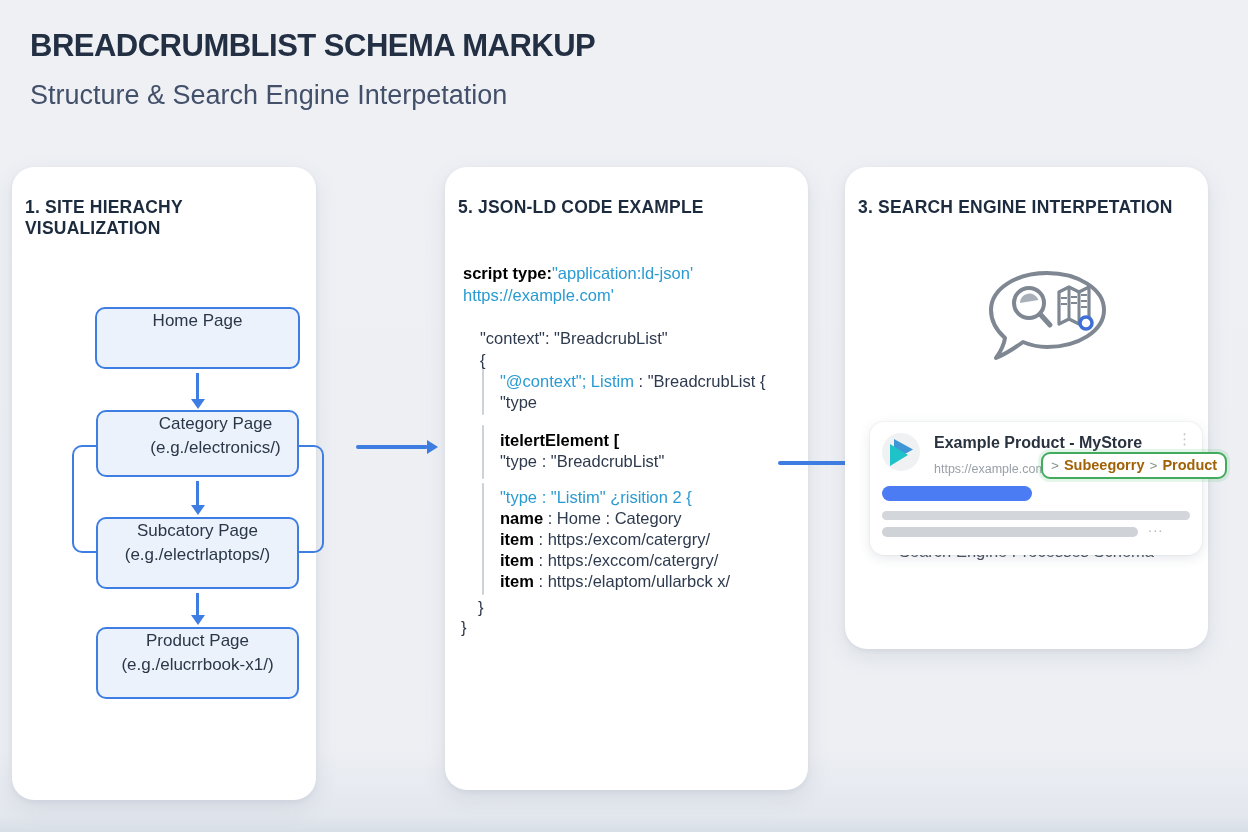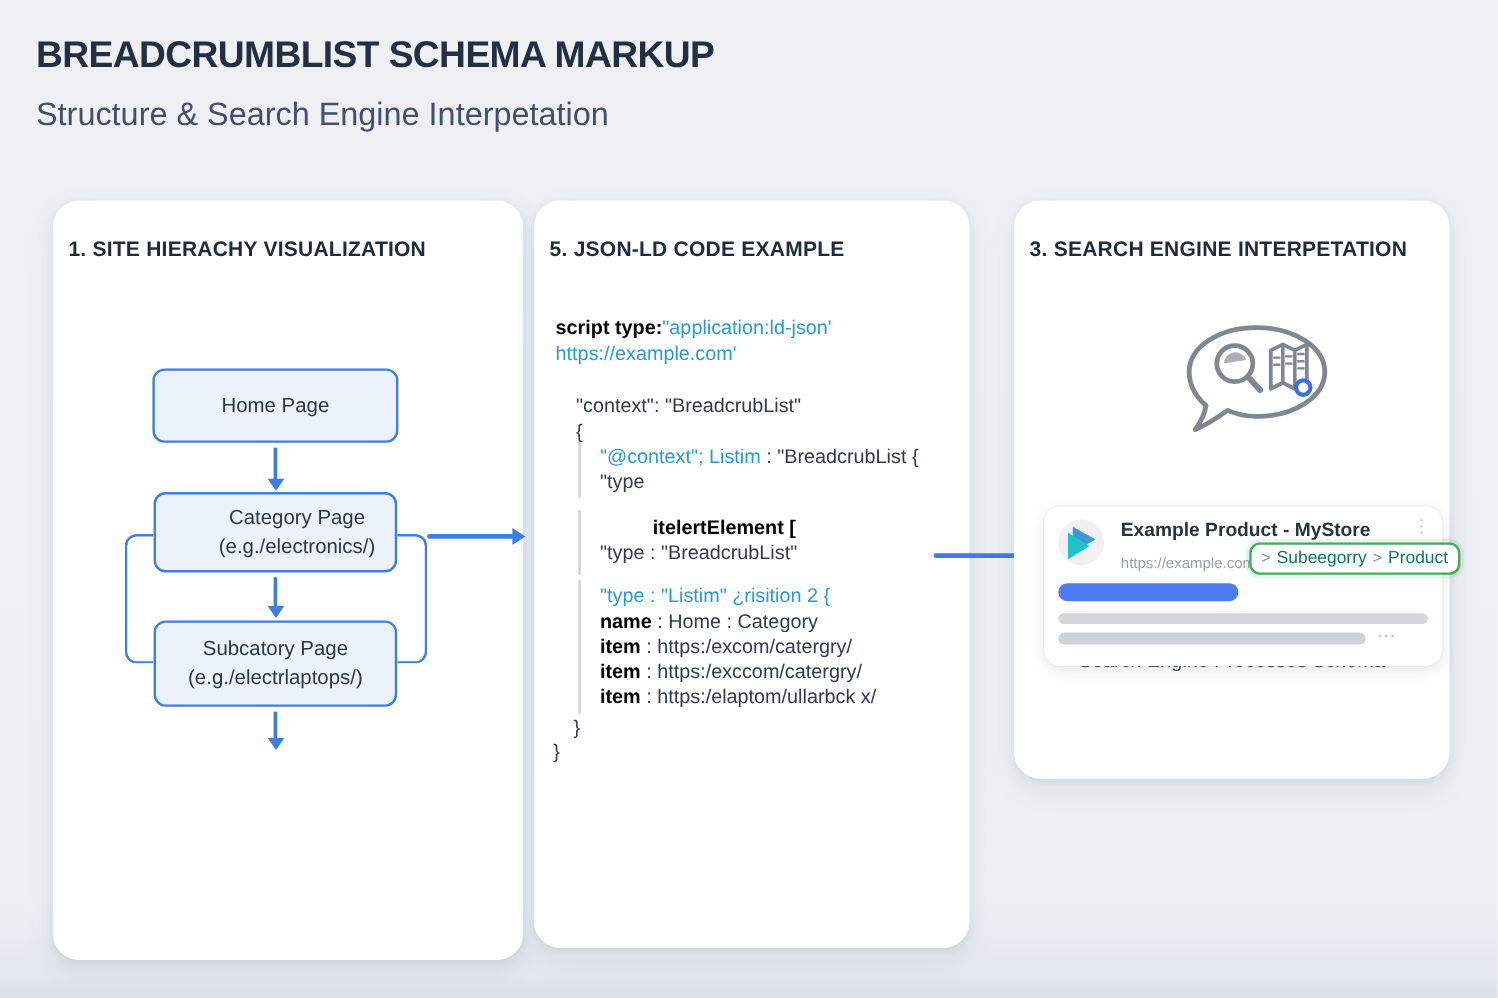--- a/index.html
+++ b/index.html
@@ -9,29 +9,29 @@
     background:linear-gradient(180deg,#eef0f4 0%,#edeff3 90%,#e3e7ee 98%,#d8dee7 100%);
     position:relative; overflow:hidden; color:#26334a;
   }
   .page { position:absolute; inset:0; }
   h1.title { position:absolute; left:30px; top:28px; font-size:31px; font-weight:800;
              letter-spacing:-0.5px; color:#233044; }
   .subtitle { position:absolute; left:30px; top:80px; font-size:27px; font-weight:400; color:#43506a; }
 
   .card { position:absolute; background:#ffffff; border-radius:22px;
           box-shadow:0 8px 22px rgba(90,105,130,0.12), 0 2px 5px rgba(90,105,130,0.08); }
-  .card1 { left:44px;  top:167px; width:392px; height:633px; }
+  .card1 { left:12px;  top:167px; width:304px; height:633px; }
   .card2 { left:445px; top:167px; width:363px; height:623px; }
   .card3 { left:845px; top:167px; width:363px; height:482px; }
   .panel-h { position:absolute; left:13px; top:30px; font-size:17.5px; font-weight:700;
              letter-spacing:0.2px; color:#1d2b3e; }
 
   
   .fbox { position:absolute; border:2.5px solid #3e7ee2; border-radius:10px; background:#ebf2fb;
-          display:flex; flex-direction:column; align-items:center; justify-content:center;
+          display:flex; flex-direction:column; align-items:center; justify-content:flex-start;
           text-align:center; color:#2b3748; font-size:17px; line-height:24px; }
   .varrow { position:absolute; width:3px; background:#3e7ee2; }
   .varrow::after { content:""; position:absolute; bottom:-9px; left:-5.5px;
                    border-left:7px solid transparent; border-right:7px solid transparent;
                    border-top:10px solid #3e7ee2; }
   .bracket { position:absolute; }
   .bl { border:2.5px solid #3e7ee2; border-right:none; border-radius:10px 0 0 10px; }
   .br { border:2.5px solid #3e7ee2; border-left:none; border-radius:0 10px 10px 0; }
   .harrow { position:absolute; height:3.5px; background:#3e7ee2; border-radius:2px; }
   .harrow::after { content:""; position:absolute; right:-10px; top:-5.5px;
@@ -53,21 +53,21 @@
                box-shadow:0 3px 12px rgba(70,85,105,0.14), 0 0 0 1px rgba(70,85,105,0.04); }
   .avatar { position:absolute; left:12px; top:11px; width:38px; height:38px; border-radius:50%;
             background:#eff1f3; display:flex; align-items:center; justify-content:center; }
   .serp-title { position:absolute; left:64px; top:12px; font-size:16px; font-weight:700; color:#29323f; }
   .serp-url { position:absolute; left:64px; top:40px; font-size:12.5px; color:#99a0a8; }
   .dots { position:absolute; right:10px; top:10px; font-size:15px; color:#c3c7cc; line-height:14px; }
   .badge { position:absolute; left:171px; top:30px; display:inline-flex; gap:5px; align-items:baseline;
            border:2px solid #43aa5e; border-radius:9px; padding:3px 8px 4px; background:#fefffe;
            box-shadow:0 0 0 3px rgba(90,195,120,0.16); white-space:nowrap; }
   .bc-sep { color:#83948a; font-size:13.5px; }
-  .bc-label { color:#0f766e; font-size:14.5px; font-weight:400; }
+  .bc-label { color:#a16207; font-size:14.5px; font-weight:700; }
   .bar { position:absolute; border-radius:8px; }
   .bar-blue { left:12px; top:64px; width:150px; height:15px; background:#4b7cf3; }
   .bar-gray1 { left:12px; top:89px; width:308px; height:9px; background:#d3d6da; border-radius:5px; }
   .bar-gray2 { left:12px; top:105px; width:256px; height:10px; background:#cfd3d7; border-radius:5px; }
   .ellip { position:absolute; left:278px; top:96px; font-size:15px; color:#b6bbc1; letter-spacing:1px; }
   .bubble-wrap { position:absolute; left:140px; top:100px; }
 </style>
 </head>
 <body>
 
@@ -89,20 +89,24 @@
       <div>(e.g./electronics/)</div>
     </div>
     <div class="varrow" style="left:184px;top:314px;height:25px;"></div>
 
     <div class="fbox" style="left:84px;top:350px;width:203px;height:72px;">
       <div>Subcatory Page</div>
       <div>(e.g./electrlaptops/)</div>
     </div>
     <div class="varrow" style="left:184px;top:426px;height:23px;"></div>
 
+    <div class="fbox" style="left:84px;top:460px;width:203px;height:72px;">
+      <div>Product Page</div>
+      <div>(e.g./elucrrbook-x1/)</div>
+    </div>
 
     <div class="bracket bl" style="left:60px;top:278px;width:24px;height:108px;"></div>
     <div class="bracket br" style="left:287px;top:278px;width:25px;height:108px;"></div>
   </section>
 
   <div class="harrow" style="left:356px;top:445px;width:72px;"></div>
 
   <section class="card card2">
     <div class="panel-h">5. JSON-LD CODE EXAMPLE</div>
 
@@ -112,21 +116,21 @@
 
     <div class="cl" style="left:18px;top:96px;"><span class="ck">script type:</span><span class="cb">"application:ld-json'</span></div>
     <div class="cl" style="left:18px;top:118px;"><span class="cb">https://example.com'</span></div>
 
     <div class="cl" style="left:35px;top:161px;"><span class="cd">"context": "BreadcrubList"</span></div>
     <div class="cl" style="left:35px;top:183px;"><span class="cd">{</span></div>
 
     <div class="cl" style="left:55px;top:204px;"><span class="cb">"@context"; Listim</span><span class="cd"> : "BreadcrubList {</span></div>
     <div class="cl" style="left:55px;top:225px;"><span class="cd">"type</span></div>
 
-    <div class="cl" style="left:55px;top:263px;margin-left:44px;"><span class="ck">itelertElement [</span></div>
+    <div class="cl" style="left:55px;top:263px;"><span class="ck">itelertElement [</span></div>
     <div class="cl" style="left:55px;top:284px;"><span class="cd">"type : "BreadcrubList"</span></div>
 
     <div class="cl" style="left:55px;top:320px;"><span class="cb">"type : "Listim" ¿risition 2 {</span></div>
     <div class="cl" style="left:55px;top:341px;"><span class="ck">name</span><span class="cd"> : Home : Category</span></div>
     <div class="cl" style="left:55px;top:383px;"><span class="ck">item</span><span class="cd"> : https:/exccom/catergry/</span></div>
     <div class="cl" style="left:55px;top:362px;"><span class="ck">item</span><span class="cd"> : https:/excom/catergry/</span></div>
     <div class="cl" style="left:55px;top:404px;"><span class="ck">item</span><span class="cd"> : https:/elaptom/ullarbck x/</span></div>
 
     <div class="cl" style="left:33px;top:430px;"><span class="cd">}</span></div>
     <div class="cl" style="left:16px;top:450px;"><span class="cd">}</span></div>

